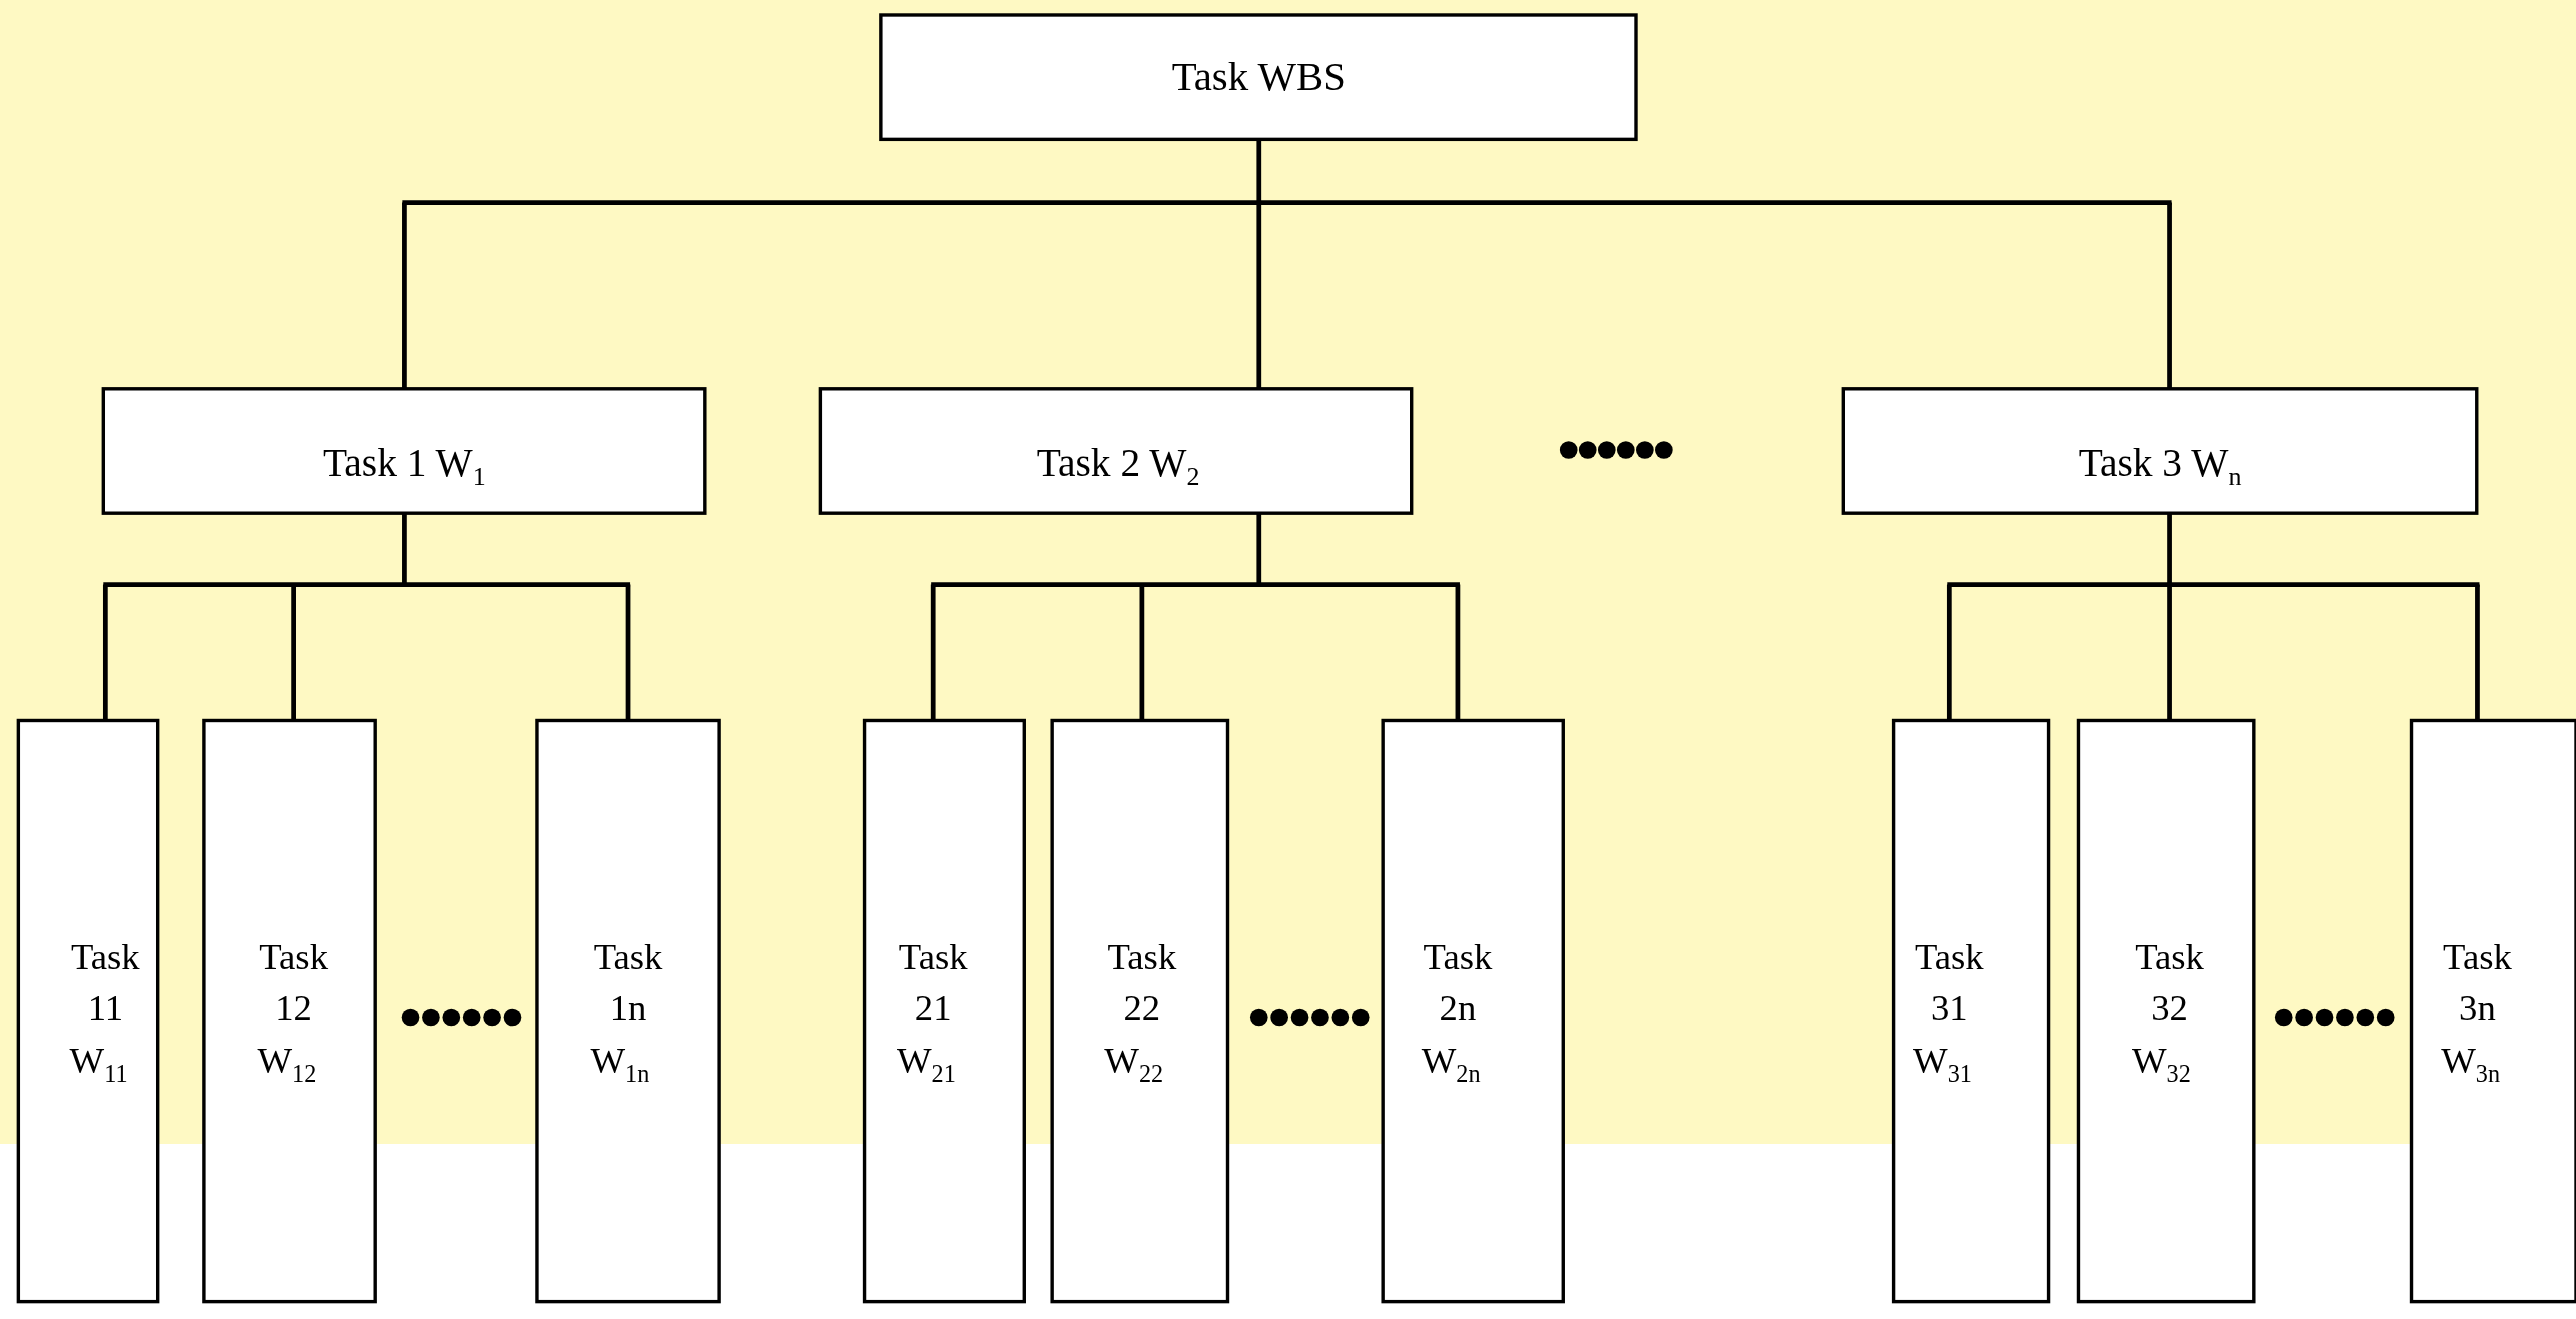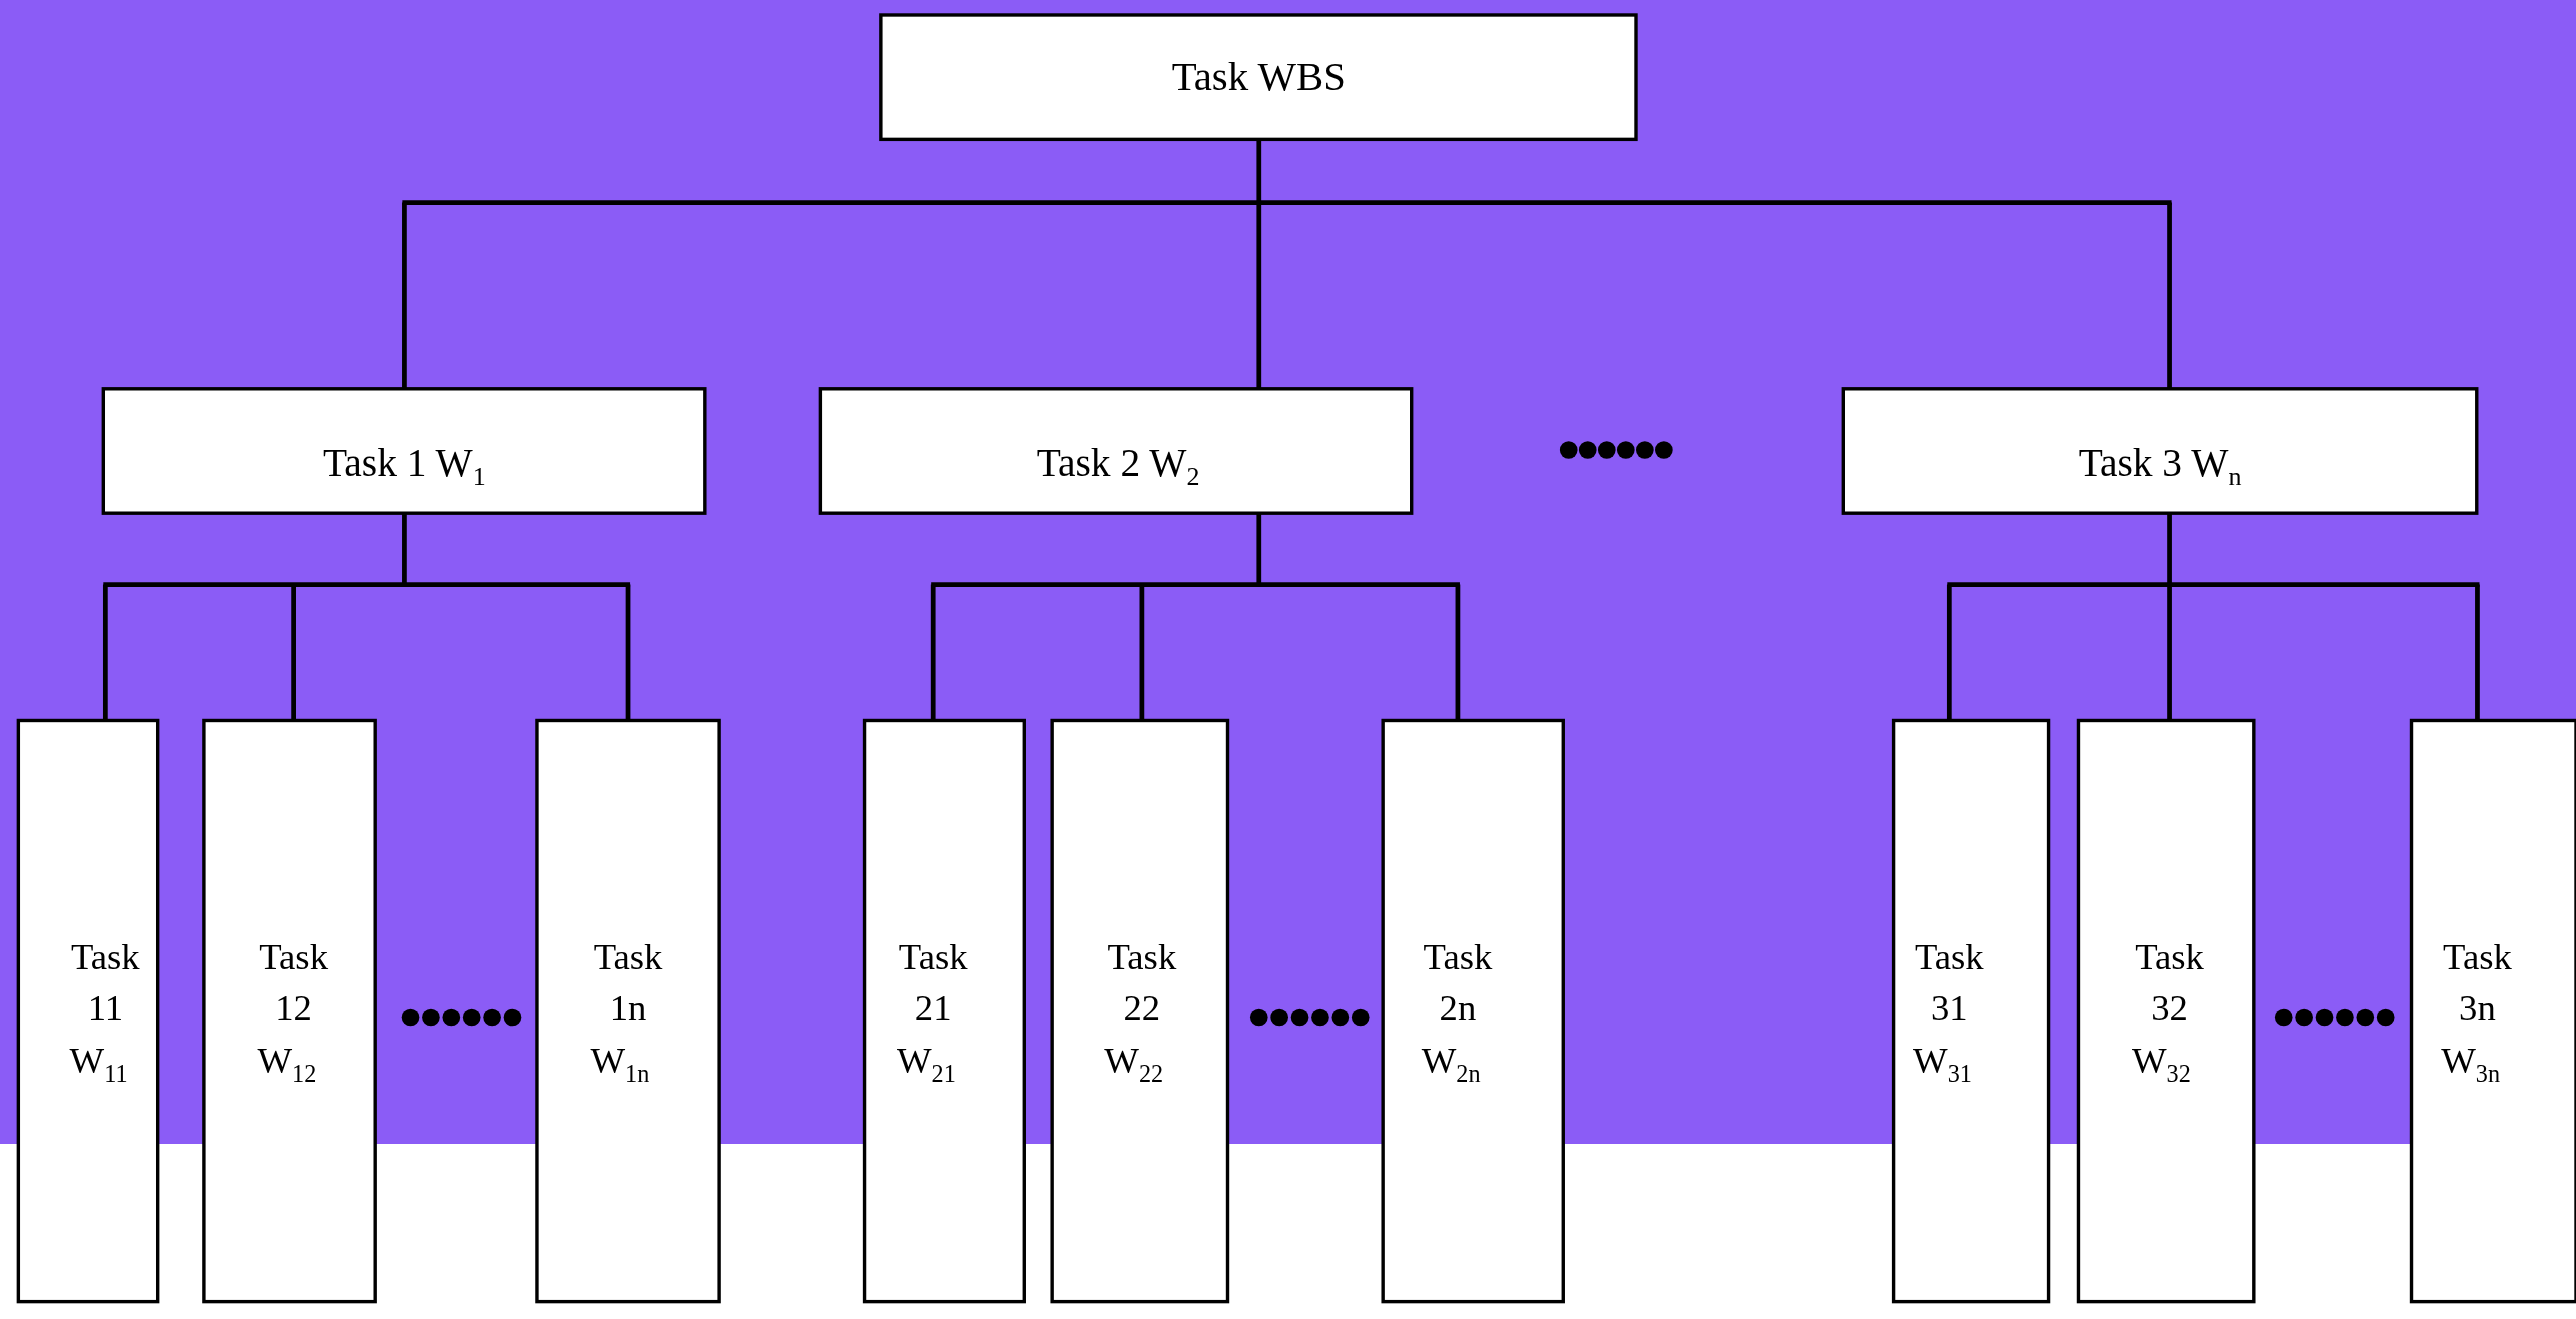--- a/index.html
+++ b/index.html
@@ -10,21 +10,21 @@
   body {
     width: 2576px;
     height: 1320px;
     overflow: hidden;
     font-family: "Liberation Serif", "DejaVu Serif", serif;
   }
   #wbs-diagram {
     position: relative;
     width: 2576px;
     height: 1144px;
-    background: #8b5cf6;
+    background: #fef9c3;
   }
   svg.diagram-canvas {
     position: absolute;
     top: 0;
     left: 0;
     width: 2576px;
     height: 1320px;
   }
   .node-box {
     fill: #ffffff;

